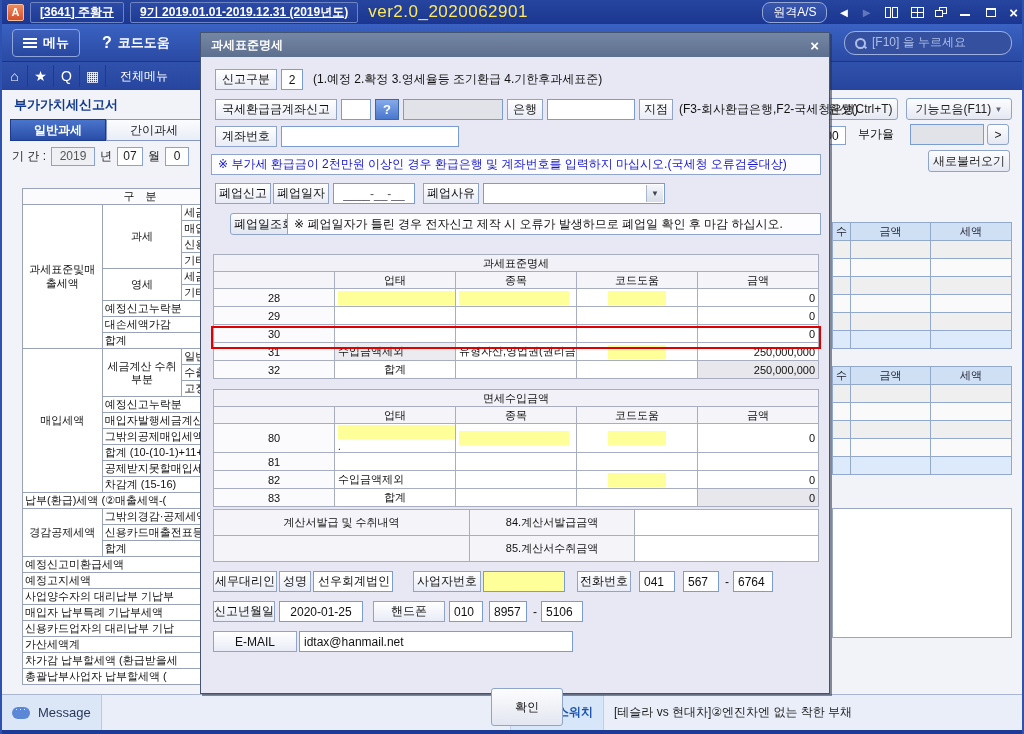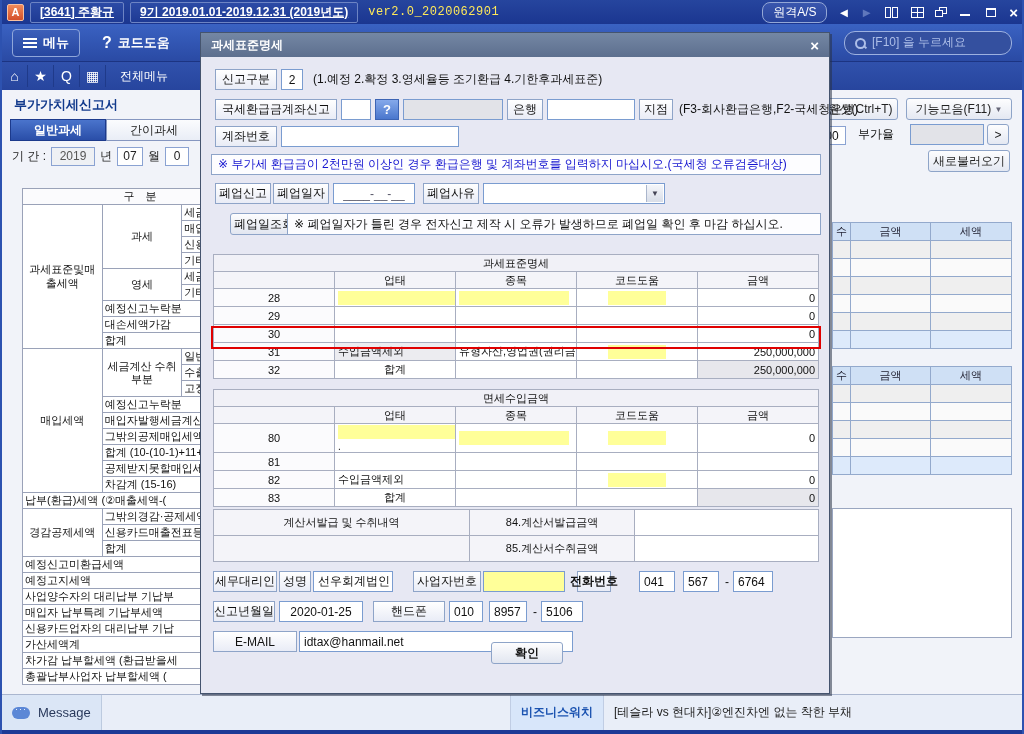--- a/index.html
+++ b/index.html
@@ -4,21 +4,21 @@
 <style>
   * { margin:0; padding:0; box-sizing:border-box; }
   html,body { width:1024px; height:734px; overflow:hidden; }
   body { font-family:"Liberation Sans","DejaVu Sans",sans-serif; font-size:12px; color:#111; background:#f0f2f8; }
   #screen { position:relative; width:1024px; height:734px; border-left:2px solid #2d52b0; border-right:2px solid #2d52b0; background:#f0f2f8; overflow:hidden; }
 
   
   .titlebar { position:absolute; left:0; top:0; width:1024px; height:24px; background:linear-gradient(#26459e,#1b3690); display:flex; align-items:center; color:#fff; }
   .appicon { width:17px; height:17px; margin:0 6px 0 5px; background:linear-gradient(#f08a5a,#d4502a); border:1px solid #f8c0a0; border-radius:2px; color:#fff; font-weight:bold; font-size:11px; display:flex; align-items:center; justify-content:center; }
   .tseg { padding:1px 9px; margin-right:6px; border:1px solid #6d84c4; border-radius:2px; background:linear-gradient(#2c4ba6,#1e3a94); text-decoration:underline; font-weight:bold; font-size:12px; white-space:nowrap; }
-  .tver { color:#ffe95a; font-size:12px; margin-left:4px; letter-spacing:0.5px;font-family:Liberation Mono, monospace; }
+  .tver { color:#ffe95a; font-size:17px; margin-left:4px; letter-spacing:0.5px; }
   .tb-right { margin-left:auto; display:flex; align-items:center; gap:10px; padding-right:8px; }
   .remote-btn { border:1px solid #93a7d6; border-radius:8px; padding:1px 10px; font-size:12px; background:linear-gradient(#3a57ae,#27439c); }
   .nav-arrow { font-size:13px; line-height:1; }
   .nav-arrow.dim { color:#5f77bc; }
   .wicon { display:inline-flex; align-items:center; justify-content:center; width:16px; height:12px; }
   .ib-page { width:6px; height:11px; border:1px solid #fff; }
   .ib-page + .ib-page { margin-left:1px; }
   .icon-grid-sq { width:13px; height:11px; border:1px solid #fff;
      background:linear-gradient(#fff,#fff) 50% 50%/100% 1px no-repeat, linear-gradient(#fff,#fff) 50% 50%/1px 100% no-repeat; }
   .icon-casc { position:relative; width:12px; height:10px; }
@@ -543,38 +543,38 @@
         <td></td>
       </tr>
     </tbody>
       </table>
 
     <div class="lbl" style="left:12px; top:538px; width:64px;">세무대리인</div>
     <div class="lbl" style="left:78px; top:538px; width:32px;">성명</div>
     <div class="inp" style="left:112px; top:538px; width:80px;">선우회계법인</div>
     <div class="lbl" style="left:212px; top:538px; width:68px;">사업자번호</div>
     <div class="inp yellow" style="left:282px; top:538px; width:82px;"></div>
-    <div class="lbl" style="left:376px; top:538px; width:34px;font-weight:bold;">전화번호</div>
+    <div class="lbl" style="left:376px; top:538px; width:54px;">전화번호</div>
     <div class="inp" style="left:438px; top:538px; width:36px;">041</div>
     <div class="inp" style="left:482px; top:538px; width:36px;">567</div>
     <div class="hint" style="left:524px; top:538px;">-</div>
     <div class="inp" style="left:532px; top:538px; width:40px;">6764</div>
 
     <div class="lbl" style="left:12px; top:568px; width:62px;">신고년월일</div>
     <div class="inp center" style="left:78px; top:568px; width:84px;">2020-01-25</div>
     <div class="lbl" style="left:172px; top:568px; width:72px;">핸드폰</div>
     <div class="inp" style="left:248px; top:568px; width:34px;">010</div>
     <div class="inp" style="left:288px; top:568px; width:38px;">8957</div>
     <div class="hint" style="left:332px; top:568px;">-</div>
     <div class="inp" style="left:340px; top:568px; width:42px;">5106</div>
 
     <div class="lbl" style="left:12px; top:598px; width:84px;text-align:center;">E-MAIL</div>
     <div class="inp" style="left:98px; top:598px; width:274px;">idtax@hanmail.net</div>
 
-    <div class="mbtn" style="left:290px; top:609px; width:72px; height:22px;font-weight:bold;">확인</div>
+    <div class="mbtn" style="left:290px; top:655px; width:72px; height:38px;">확인</div>
   </div>
 
   <div class="statusbar">
     <div class="msg-chip">
       <span class="bubble"></span>
       <span>Message</span>
     </div>
     <div class="src-chip">비즈니스워치</div>
     <div class="news">[테슬라 vs 현대차]②엔진차엔 없는 착한 부채</div>
   </div>

